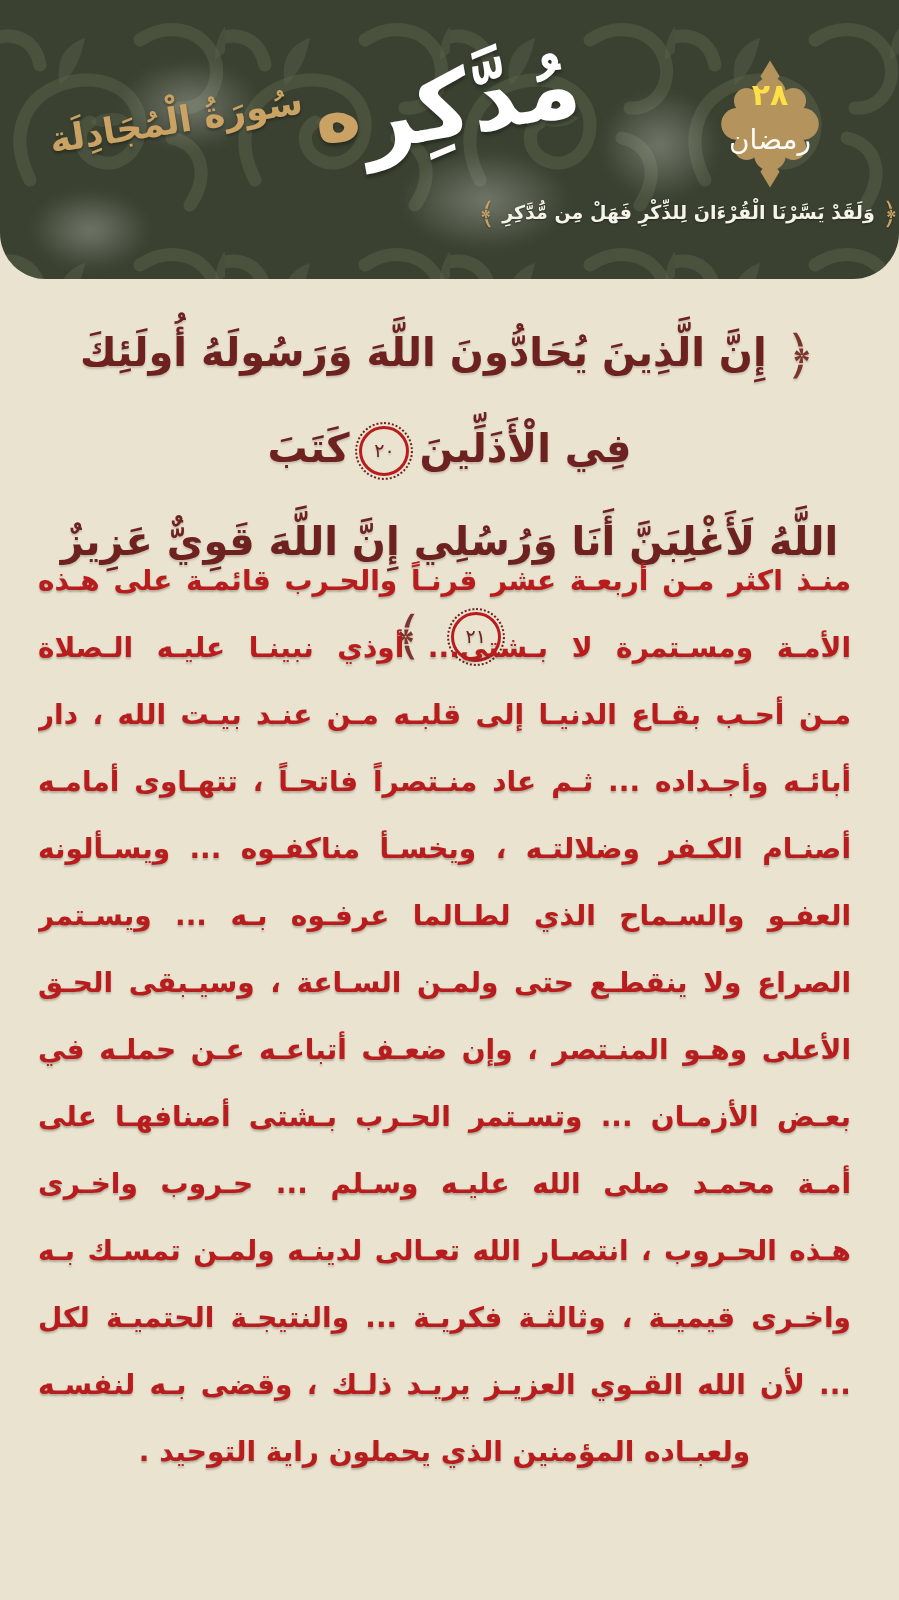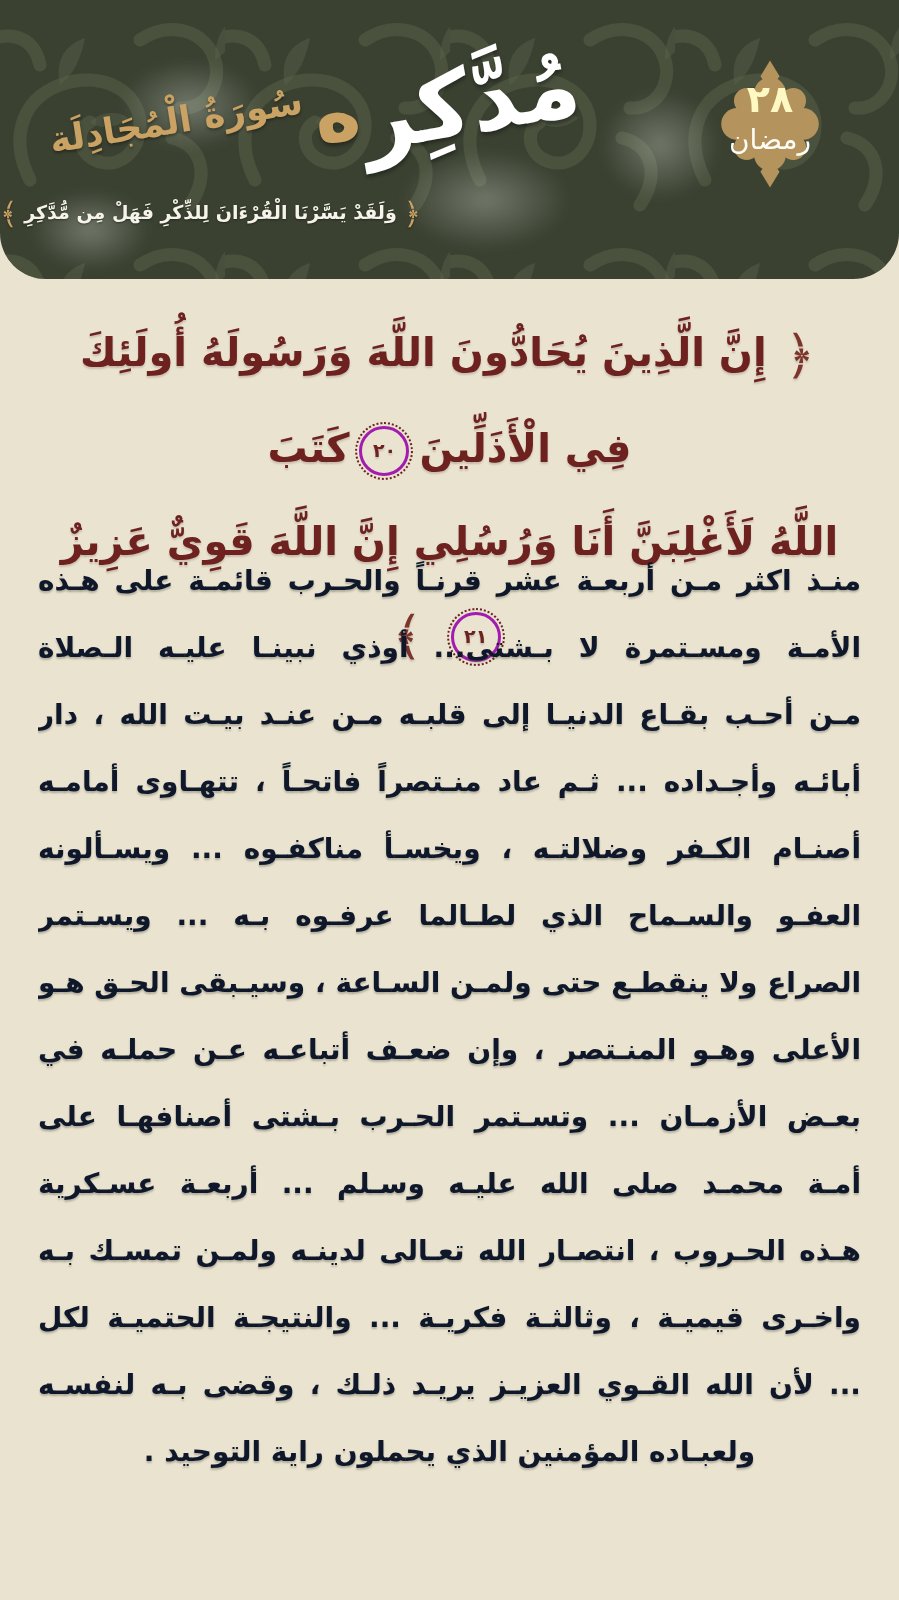--- a/index.html
+++ b/index.html
@@ -25,21 +25,21 @@
     filter:blur(6px);pointer-events:none;}
   .smoke.s1{left:120px;top:60px;width:140px;height:90px;}
   .smoke.s2{left:400px;top:150px;width:170px;height:100px;}
   .smoke.s3{left:30px;top:190px;width:120px;height:80px;}
   .smoke.s4{left:600px;top:90px;width:120px;height:110px;}
   
   .badge{position:absolute;right:76px;top:60px;width:106px;height:128px;}
   .badge svg{position:absolute;inset:0;}
   .badge .day{
     position:absolute;top:20px;left:0;width:100%;
-    text-align:center;color:#fef9c3;font-size:38px;font-weight:bold;line-height:1;
+    text-align:center;color:#fde047;font-size:30px;font-weight:bold;line-height:1;
   }
   .badge .month{
     position:absolute;top:66px;left:0;width:100%;
     text-align:center;color:#fdfdf8;font-size:28px;line-height:1;
   }
   
   .surah{
     position:absolute;left:40px;top:100px;width:272px;
     text-align:center;color:#c9a264;font-size:36px;font-weight:bold;
     transform:rotate(-9deg);
@@ -53,43 +53,43 @@
     color:#ffffff;font-size:92px;font-weight:bold;line-height:160px;
     text-shadow:0 3px 4px rgba(0,0,0,.35);
     white-space:nowrap;
   }
   .logo .gold-ha{
     color:#c9a264;font-size:78px;position:relative;top:-16px;
   }
   
   .tagline{
     position:absolute;left:0;top:196px;width:899px;
-    text-align:left;color:#f6f4ea;font-size:19px;font-weight:bold;
+    text-align:right;color:#f6f4ea;font-size:19px;font-weight:bold;
     text-shadow:0 1px 2px rgba(0,0,0,.4);
   }
   .tagline .bracket{color:#c9a264;font-size:30px;vertical-align:middle;font-weight:normal;}
   
   .verse{
     position:absolute;top:306px;left:42px;right:42px;
     text-align:center;color:#6d2220;
     font-size:40px;font-weight:bold;line-height:93px;
     text-shadow:0 2px 2px rgba(60,20,20,.18);
   }
   .verse .bracket{font-size:52px;color:#7d342c;vertical-align:middle;font-weight:normal;padding:0 4px;}
   .vnum{
     display:inline-flex;align-items:center;justify-content:center;
     width:44px;height:44px;border-radius:50%;
-    border:3px solid #a21caf;outline:2px dotted #6d2220;outline-offset:2px;
-    font-size:19px;font-weight:bold;line-height:1;
+    border:3px solid #b91c1c;outline:2px dotted #6d2220;outline-offset:2px;
+    font-size:19px;font-weight:normal;line-height:1;
     margin:4px 10px;vertical-align:middle;
   }
   
   .bodytext{
-    position:absolute;top:547px;left:38px;right:38px;
-    color:#0f172a;font-size:28px;font-weight:bold;
+    position:absolute;top:547px;left:38px;right:48px;
+    color:#b91c1c;font-size:28px;font-weight:bold;
     text-shadow:0 2px 2px rgba(60,55,40,.30);
   }
   .bodytext .line{
     height:67px;line-height:67px;overflow:hidden;
     text-align:justify;text-align-last:justify;
   }
   .bodytext .line.center{text-align:left;text-align-last:center;}
 </style>
 </head>
 <body>
@@ -161,20 +161,20 @@
   <div class="bodytext">
     <div class="line">منـذ اكثر مـن أربعـة عشر قرنـاً والحـرب قائمـة على هـذه</div>
     <div class="line">الأمـة ومسـتمرة لا بـشتى... أوذي نبينـا عليـه الـصلاة</div>
     <div class="line">مـن أحـب بقـاع الدنيـا إلى قلبـه مـن عنـد بيـت الله ، دار</div>
     <div class="line">أبائـه وأجـداده ... ثـم عاد منـتصراً فاتحـاً ، تتهـاوى أمامـه</div>
     <div class="line">أصنـام الكـفر وضلالتـه ، ويخسـأ مناكفـوه ... ويسـألونه</div>
     <div class="line">العفـو والسـماح الذي لطـالما عرفـوه بـه ... ويسـتمر</div>
     <div class="line">الصراع ولا ينقطـع حتى ولمـن السـاعة ، وسيـبقى الحـق هـو</div>
     <div class="line">الأعلى وهـو المنـتصر ، وإن ضعـف أتباعـه عـن حملـه في</div>
     <div class="line">بعـض الأزمـان ... وتسـتمر الحـرب بـشتى أصنافهـا على</div>
-    <div class="line">أمـة محمـد صلى الله عليـه وسـلم ... أربعـة عسـكرية</div>
+    <div class="line">أمـة محمـد صلى الله عليـه وسـلم ... حـروب واخـرى</div>
     <div class="line">هـذه الحـروب ، انتصـار الله تعـالى لدينـه ولمـن تمسـك بـه</div>
     <div class="line">واخـرى قيميـة ، وثالثـة فكريـة ... والنتيجـة الحتميـة لكل</div>
     <div class="line">... لأن الله القـوي العزيـز يريـد ذلـك ، وقضى بـه لنفسـه</div>
     <div class="line center">ولعبـاده المؤمنين الذي يحملون راية التوحيد .</div>
   </div>
 
 </div>
 
 </body></html>

